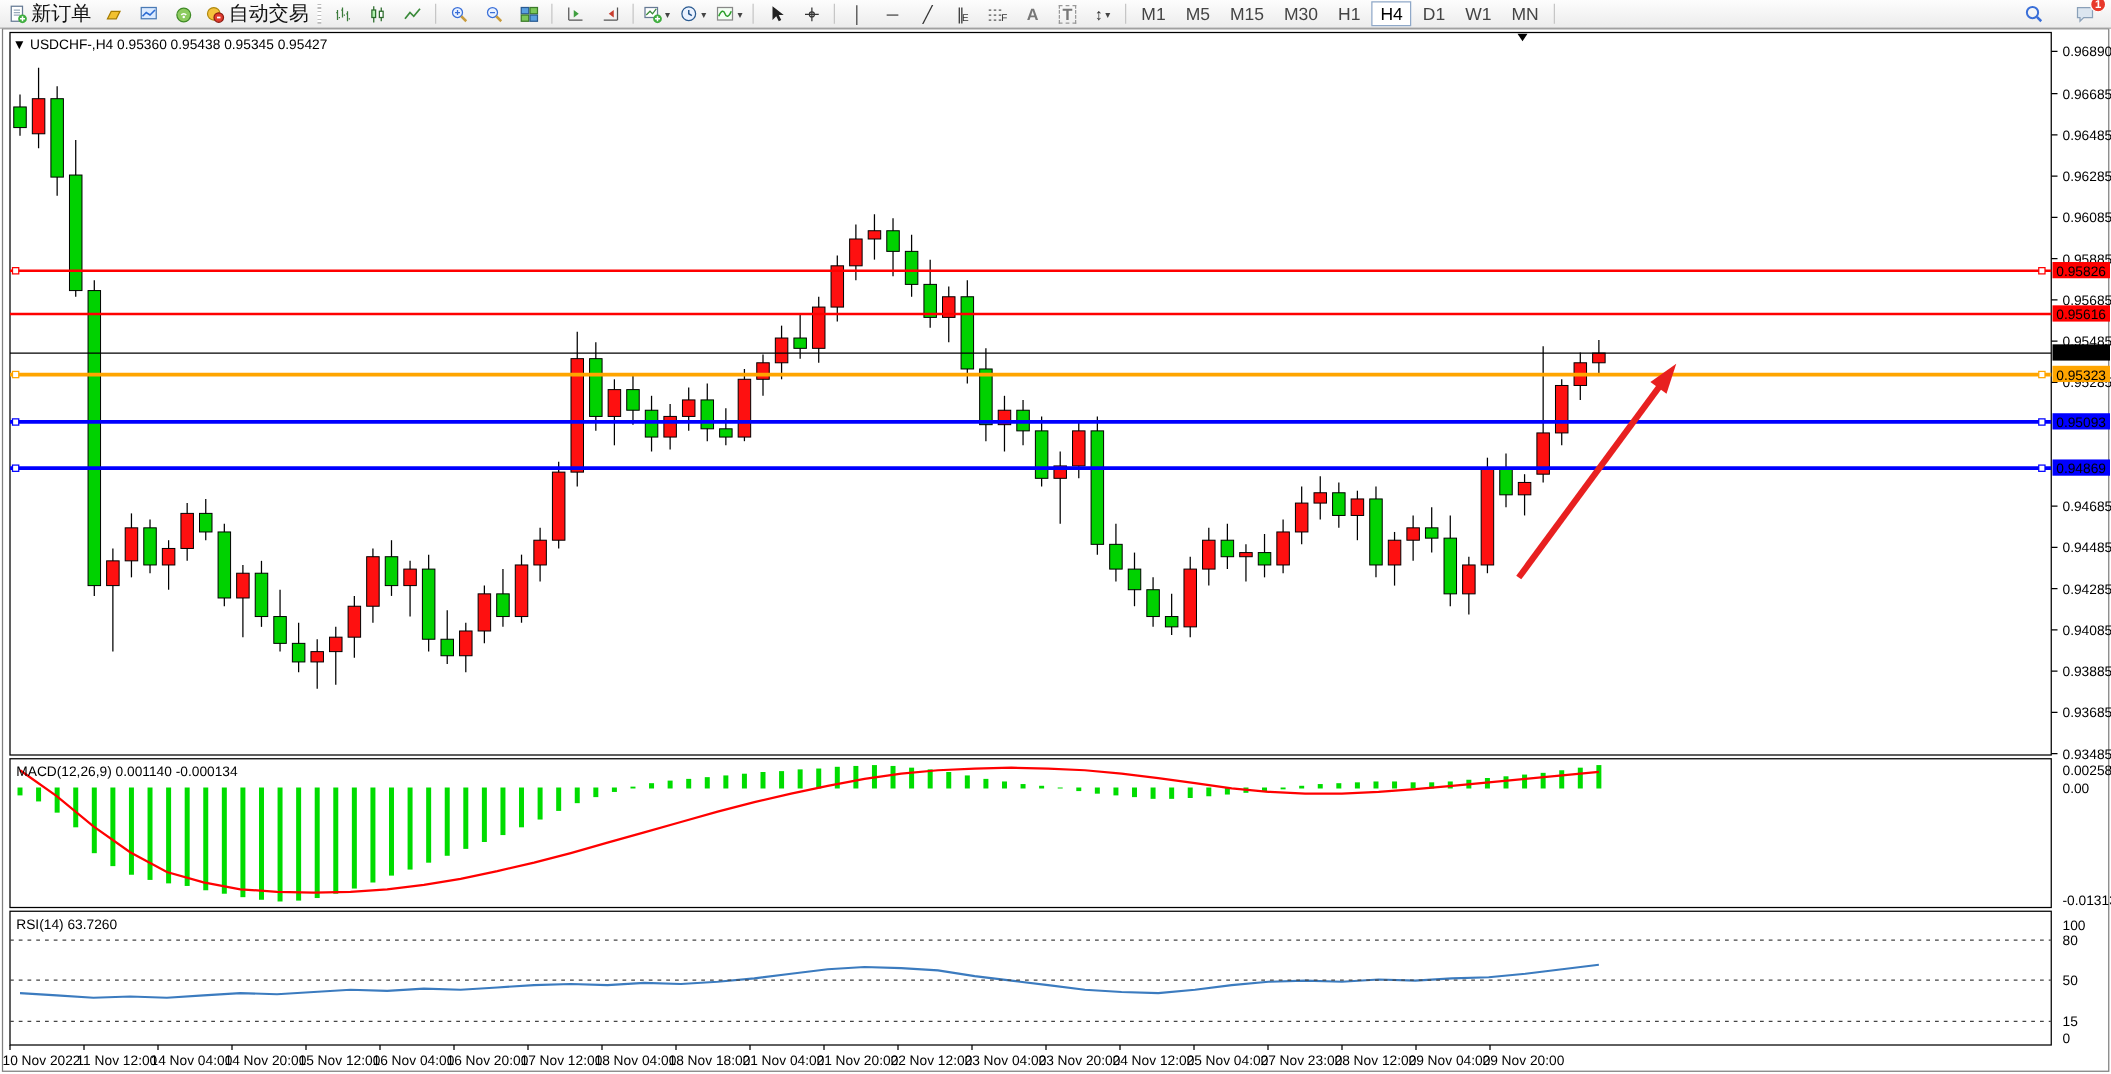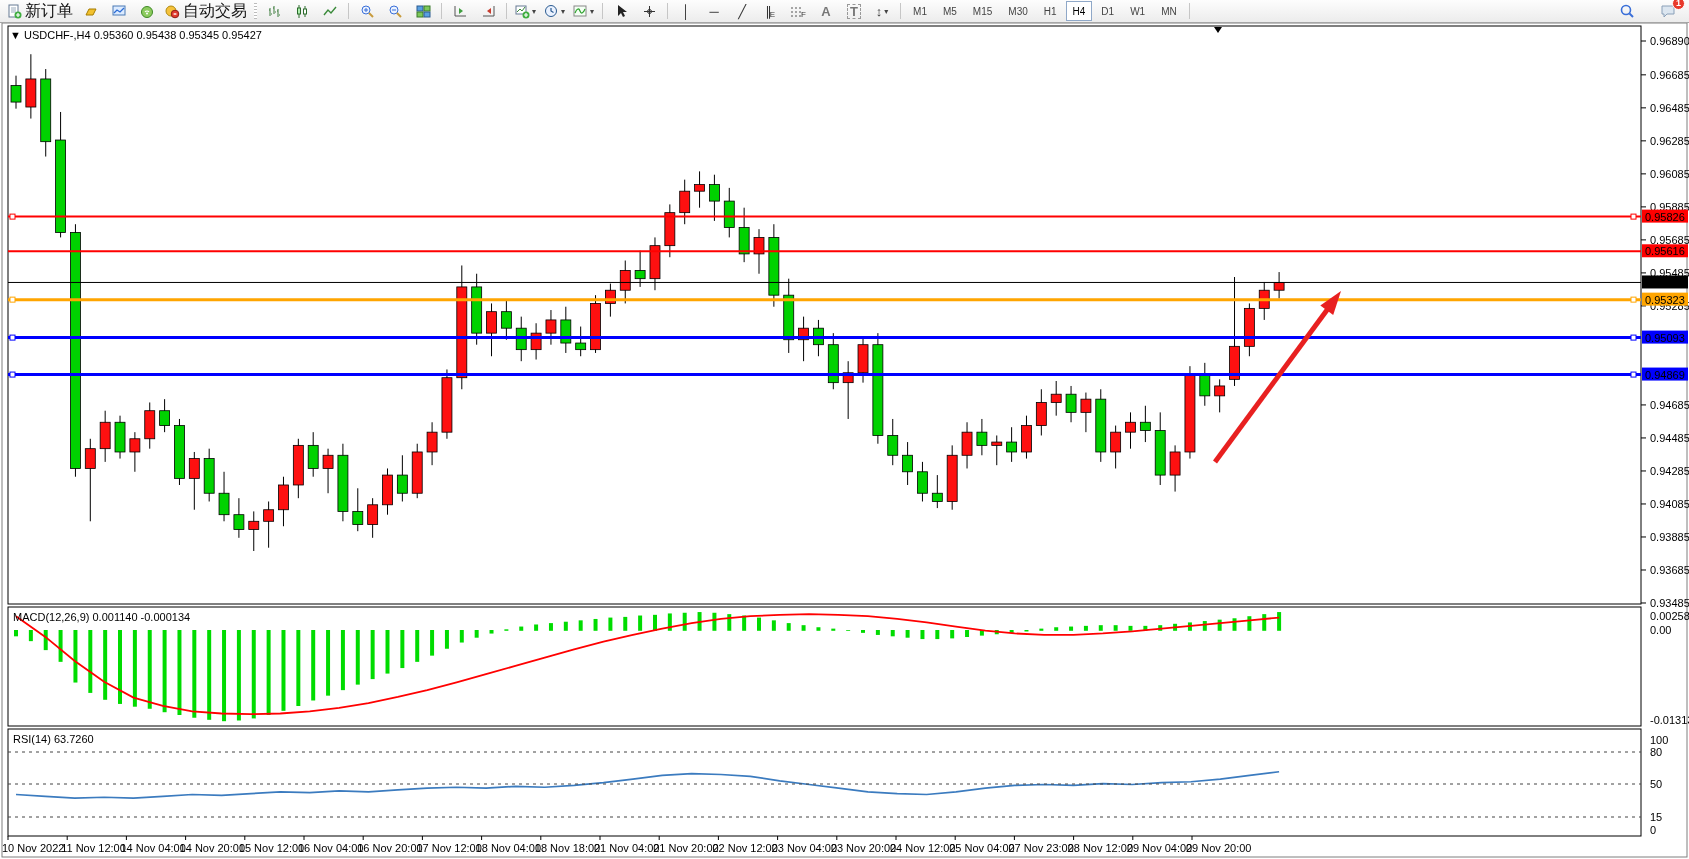--- a/index.html
+++ b/index.html
@@ -5,21 +5,21 @@
   html,body{margin:0;padding:0;}
   body{width:1689px;height:859px;background:#fff;font-family:"Liberation Sans",sans-serif;overflow:hidden;position:relative;}
   .toolbar{position:relative;z-index:3;height:22px;display:flex;align-items:center;background:linear-gradient(#fdfdfd,#ececec);border-bottom:1px solid #a6a6a6;padding:0 3px;font-size:12px;color:#222;}
   .tbtn{height:20px;min-width:20px;display:inline-flex;align-items:center;justify-content:center;padding:0 2px;margin:0 1px;border:1px solid transparent;border-radius:2px;cursor:default;}
   .tbtn .lbl{margin-left:3px;font-size:16px;color:#111;}
   .glyph{font-size:13px;color:#333;line-height:1;}
   .sub{font-size:8px;color:#333;margin-left:-2px;margin-top:6px;}
   .sep{width:1px;height:16px;background:#c6c6c6;margin:0 4px;}
   .grip{width:3px;height:16px;margin:0 3px;background:repeating-linear-gradient(#bbb 0 1px,#fff 1px 3px);}
   .caret{font-size:8px;color:#444;margin-left:2px;}
-  .tf-btn{height:18px;padding:0 6px;display:inline-flex;align-items:center;font-size:10px;color:#444;border:1px solid transparent;margin:0 1px;}
+  .tf-btn{height:18px;padding:0 6px;display:inline-flex;align-items:center;font-size:14px;color:#444;border:1px solid transparent;margin:0 1px;}
   .tf-btn.active{background:#fff;border:1px solid #8fa8c8;color:#000;}
   .tb-right{margin-left:auto;display:flex;align-items:center;margin-right:4px;}
   .badge-wrap{position:relative;}
   .badge{position:absolute;top:-4px;right:-5px;background:#e8392b;color:#fff;font-size:9px;font-weight:bold;border-radius:7px;padding:0 3px;line-height:11px;border:1px solid #fff;}
   #chart-svg{position:absolute;left:0;top:22px;z-index:1;}
   #chart-svg text{font-family:"Liberation Sans",sans-serif;font-size:11px;fill:#000;}
   text.title{font-size:12px;}
   text.tag{font-size:10px;fill:#fff;}
 </style>
 </head>

